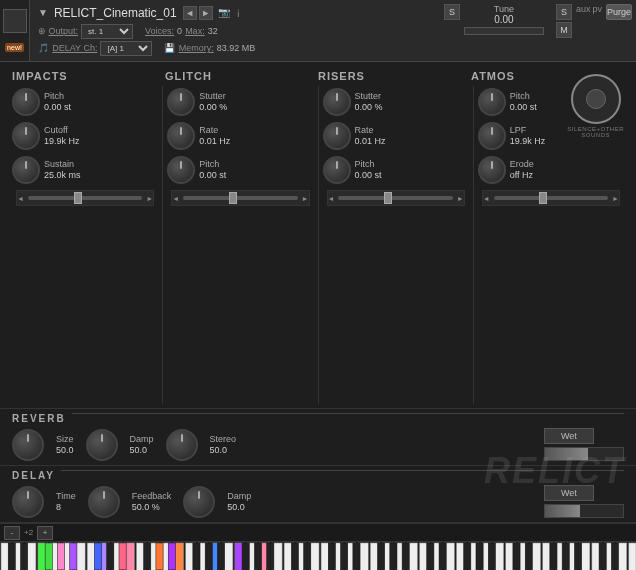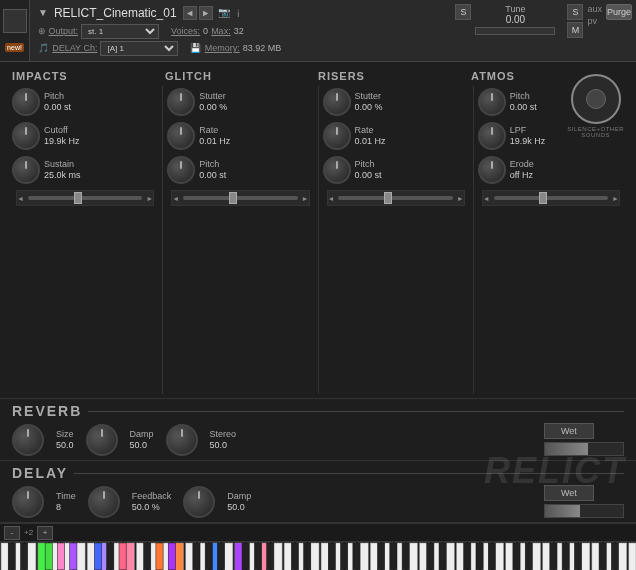--- a/index.html
+++ b/index.html
@@ -246,27 +246,26 @@
       color: #888;
       cursor: pointer;
     }
 
     
     .fx-section {
       padding: 4px 12px;
       border-top: 1px solid #333;
     }
     .fx-section-header {
-      font-size: 14px;
+      font-size: 10px;
       font-weight: bold;
       color: #aaa;
       letter-spacing: 2px;
       margin-bottom: 4px;
       display: flex;
-      align-items: center;
     }
     .fx-section-header::after {
       content: '';
       flex: 1;
       height: 1px;
       background: #444;
       margin-left: 6px;
     }
     .fx-knobs-row {
       display: flex;
@@ -391,21 +390,21 @@
       flex-direction: column;
       gap: 2px;
     }
 
     .small-dropdown {
       background: #333;
       border: 1px solid #555;
       color: #ccc;
       font-size: 8px;
       padding: 1px 2px;
-      width: 78px;
+      width: 52px;
     }
   </style>
 </head>
 <body>
 
 <div class="top-bar">
   <div class="top-bar-left">
     <div class="logo-square"></div>
     <div class="new-badge">new!</div>
   </div>
@@ -460,21 +459,21 @@
       <div class="tune-section">
         <span class="tune-label">Tune</span>
         <span class="tune-value">0.00</span>
         <div class="tune-bar"></div>
       </div>
     </div>
     <div class="sm-btns">
       <div class="s-btn">S</div>
       <div class="m-btn">M</div>
     </div>
-    <div style="display:flex;flex-direction:column;font-size:9px;color:#888;gap:2px;">
+    <div style="display:flex;flex-direction:row;font-size:9px;color:#888;gap:2px;">
       <span>aux</span>
       <span>pv</span>
     </div>
     <div>
       <button class="purge-btn">Purge</button>
     </div>
   </div>
 </div>
 
 <div class="main-content">

